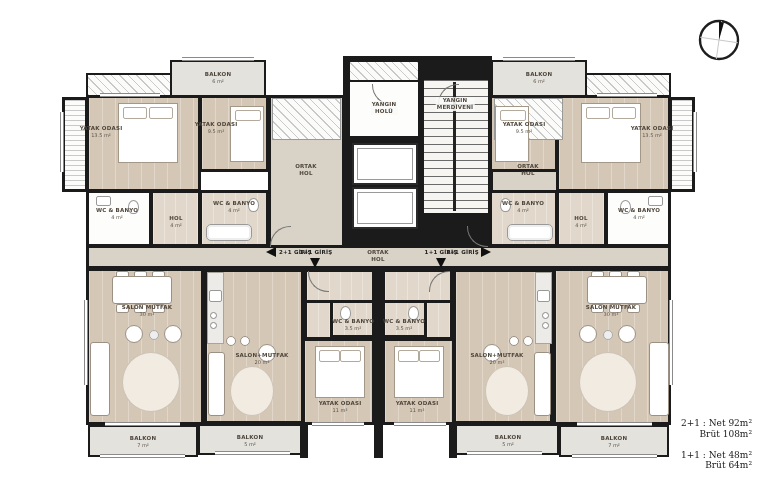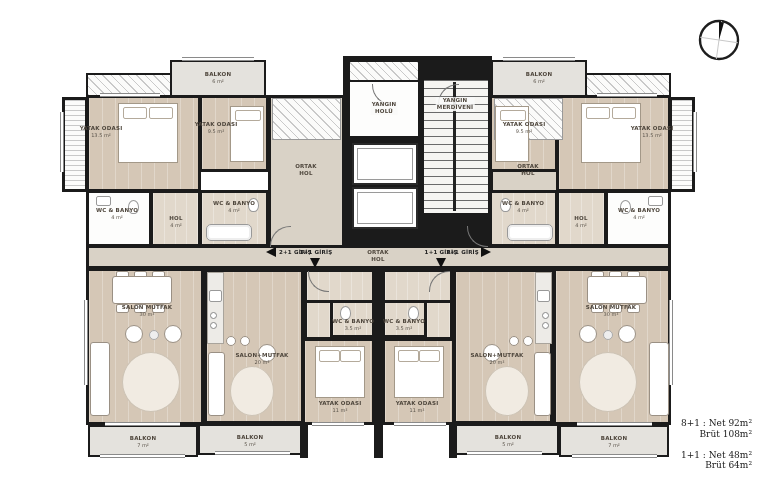--- a/index.html
+++ b/index.html
@@ -360,19 +360,19 @@
       <circle cx="24" cy="24" r="19" fill="none" stroke="#1e1e1e" stroke-width="2.4"></circle>
       <g transform="rotate(8 24 24)">
         <line x1="24" y1="5" x2="24" y2="43" stroke="#c9c9c9" stroke-width="1"></line>
         <line x1="5" y1="24" x2="43" y2="24" stroke="#c9c9c9" stroke-width="1"></line>
         <polygon points="24,24 21.5,6 26.5,6" fill="#111"></polygon>
       </g>
     </svg>
   </div>
 
   <div class="legend">
-    <div>8+1 : Net 92m²</div>
+    <div>2+1 : Net 92m²</div>
     <div>Brüt 108m²</div>
     <div class="entry2">1+1 : Net 48m²</div>
     <div>Brüt 64m²</div>
   </div>
 
 </div>
 
 </body></html>

